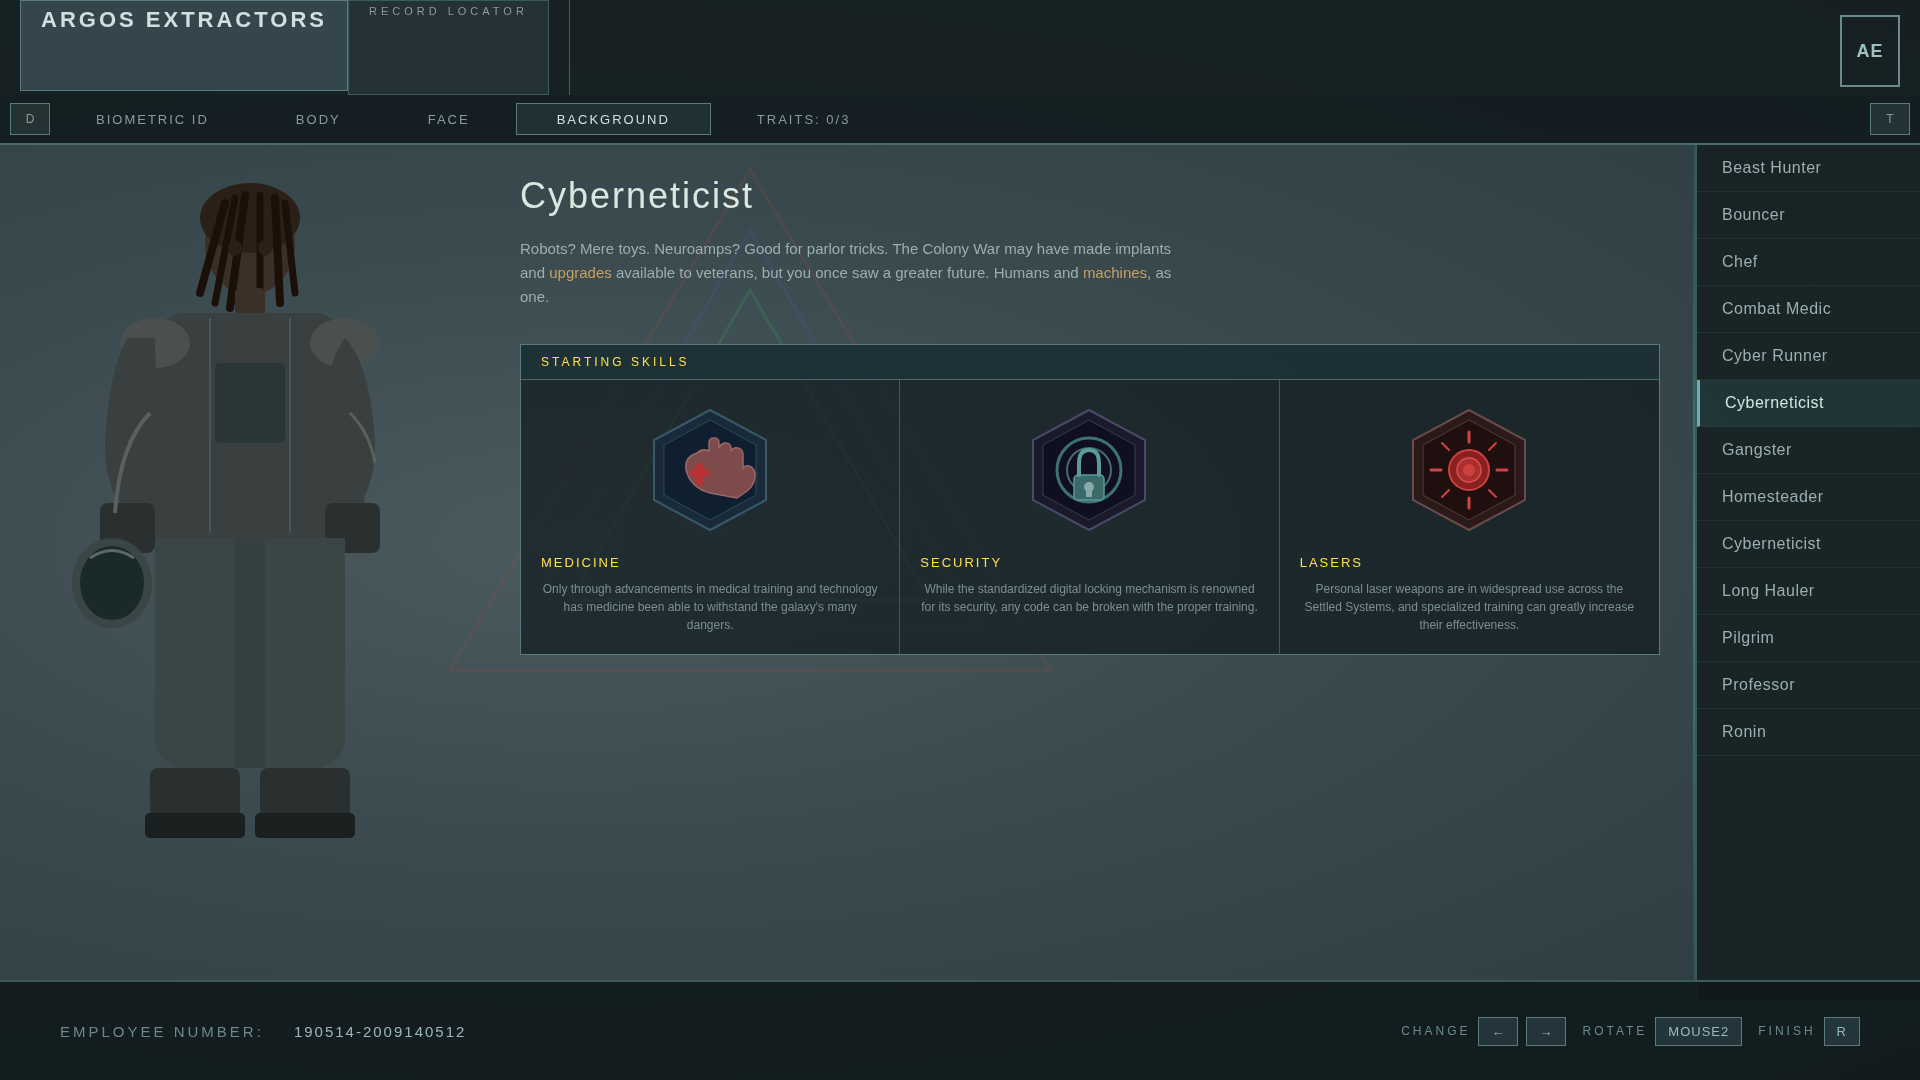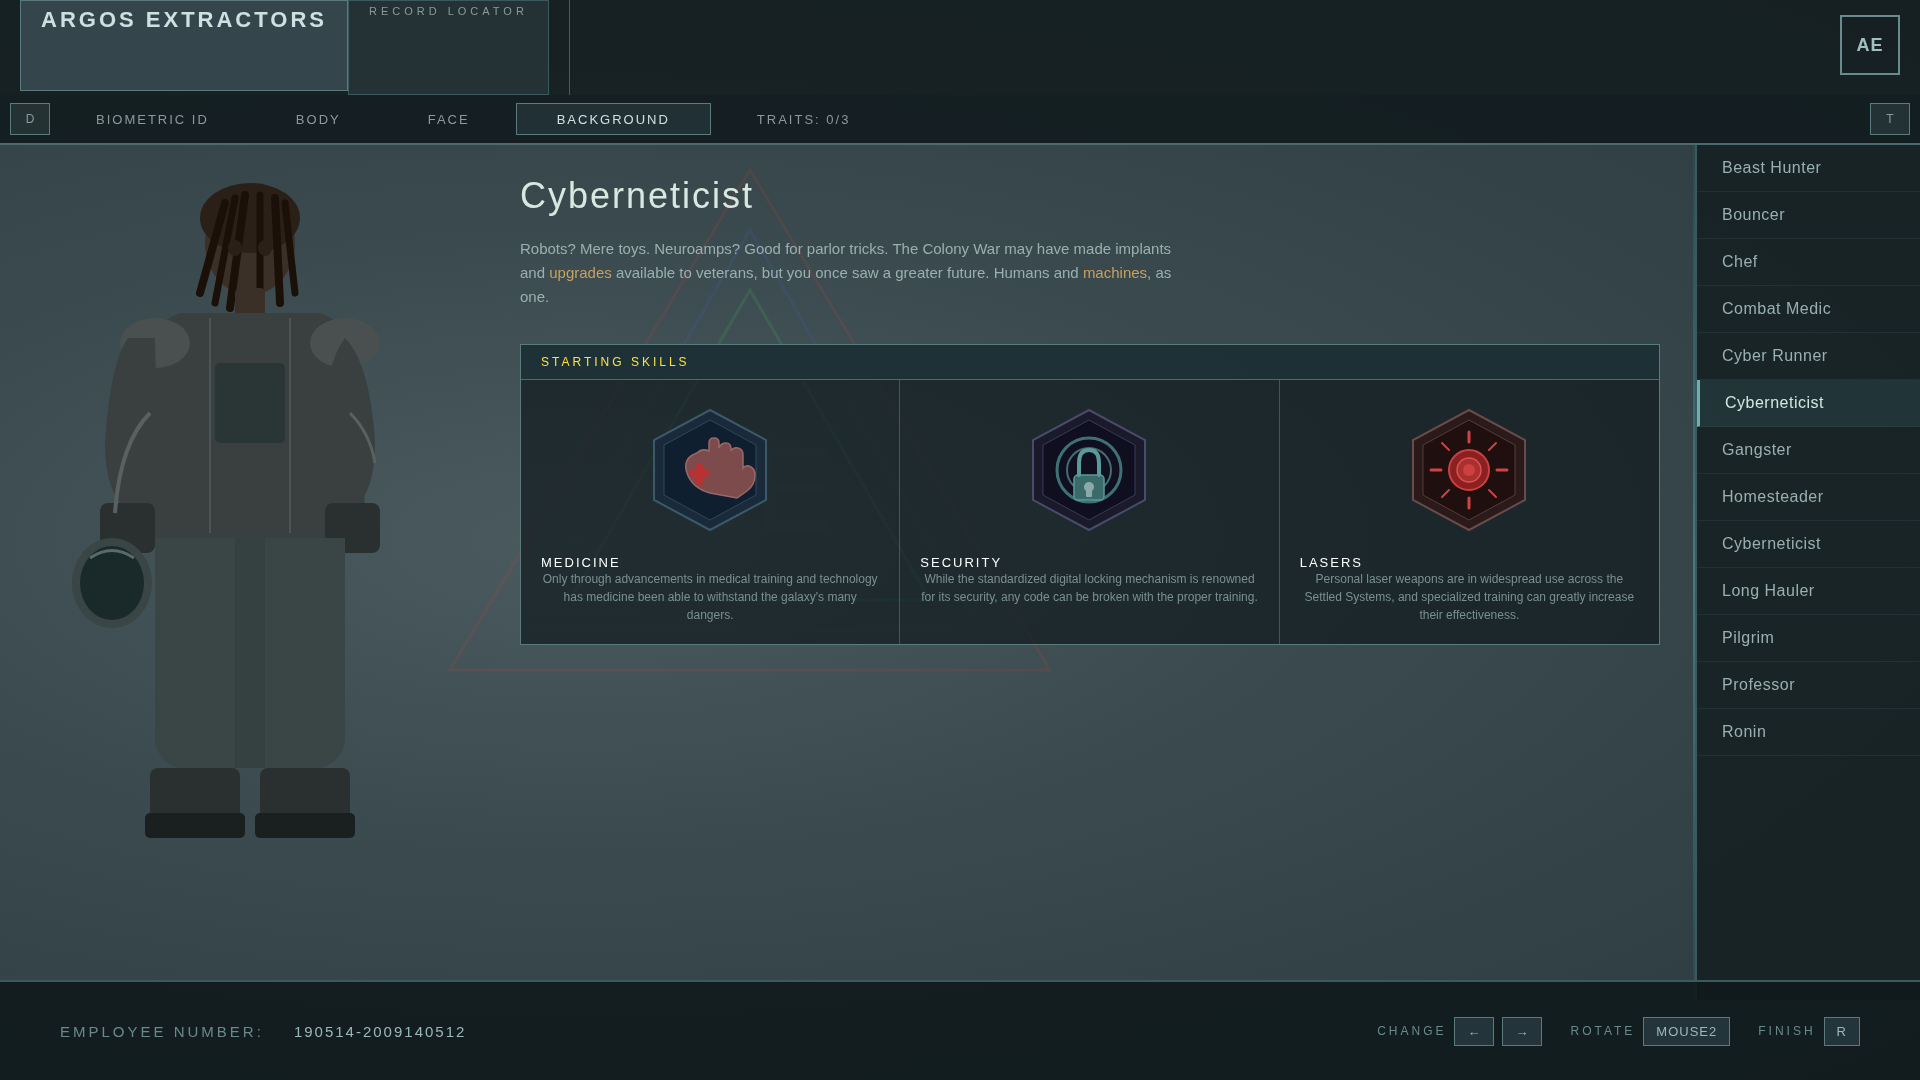--- a/index.html
+++ b/index.html
@@ -72,21 +72,21 @@
       padding: 4px 20px;
       background: rgba(40, 55, 58, 0.8);
       border: 1px solid #3a5a5e;
     }
 
     .ae-logo {
       position: absolute;
       right: 20px;
       top: 15px;
       width: 60px;
-      height: 60px;
+      height: 72px;
       border: 2px solid #6a8a8e;
       display: flex;
       align-items: center;
       justify-content: center;
       font-size: 18px;
       font-weight: bold;
       color: #a0c0c0;
       letter-spacing: 1px;
     }
 
@@ -224,21 +224,22 @@
       height: 140px;
       margin-bottom: 15px;
       display: flex;
       align-items: center;
       justify-content: center;
     }
 
     .skill-name {
       font-size: 13px;
       letter-spacing: 2px;
-      color: #ffffff;
+      color: #fde047;
+      margin-bottom: 10px;
       align-self: flex-start;
     }
 
     .skill-desc {
       font-size: 12px;
       line-height: 1.5;
       color: #7a9090;
       text-align: center;
     }
 
@@ -298,21 +299,21 @@
     .employee-number {
       font-size: 15px;
       letter-spacing: 2px;
       color: #9ab8b8;
     }
 
     .bottom-actions {
       margin-left: auto;
       display: flex;
       align-items: center;
-      gap: 28px;
+      gap: 16px;
     }
 
     .action-group {
       display: flex;
       align-items: center;
       gap: 8px;
     }
 
     .action-label {
       font-size: 12px;

